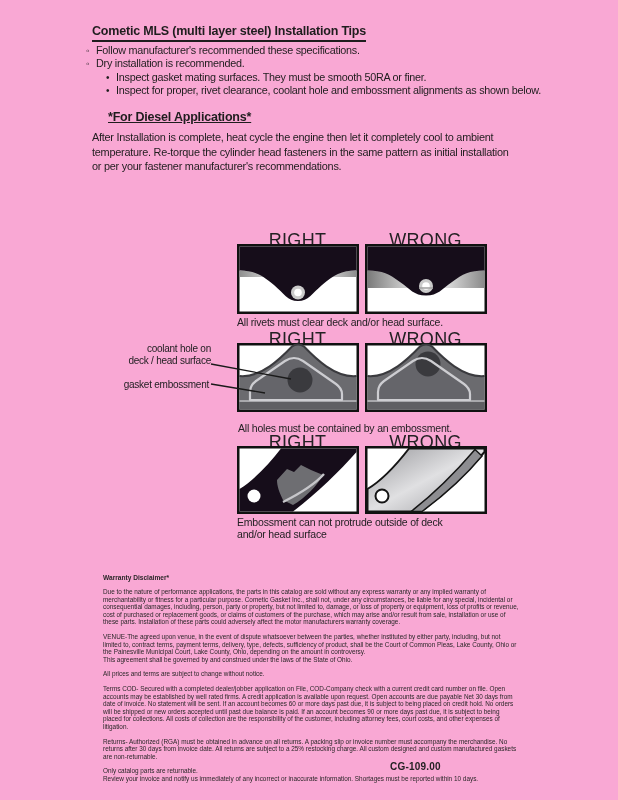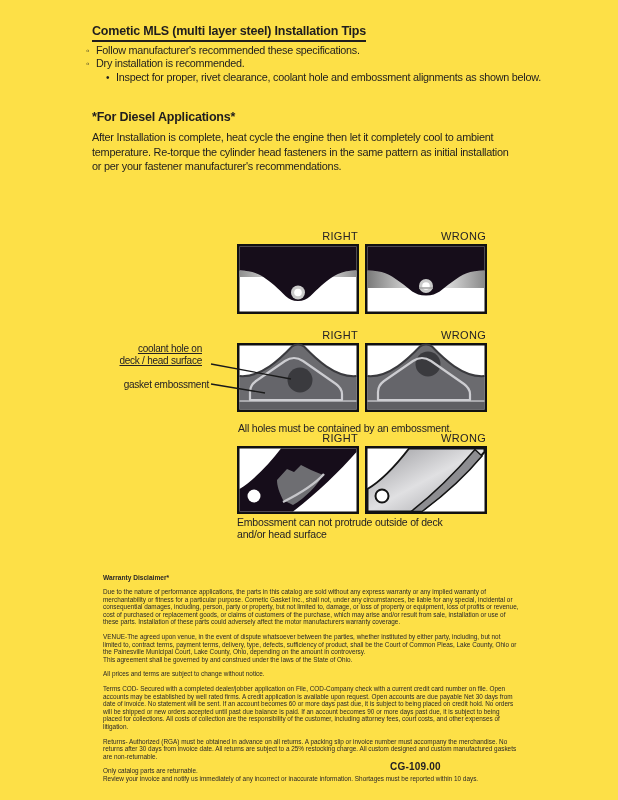--- a/index.html
+++ b/index.html
@@ -1,39 +1,39 @@
 <!DOCTYPE html>
 <html><head>
 <meta charset="utf-8">
 <style>
   html,body{margin:0;padding:0;background:#fff;}
   .page{
-    position:relative;width:618px;height:800px;background:#fde047;
+    position:relative;width:618px;height:800px;background:#f9a8d4;
     font-family:"Liberation Sans", sans-serif;color:#1f1d1e;overflow:hidden;
   }
   
   .title{
     position:absolute;left:92px;top:24px;font-size:12.5px;font-weight:bold;
     letter-spacing:-0.2px;border-bottom:2px solid #1f1d1e;padding-bottom:2px;
     display:inline-block;white-space:nowrap;
   }
   
   .tips{position:absolute;left:86px;top:44px;width:500px;font-size:10.8px;
     letter-spacing:-0.25px;line-height:13.4px;list-style:none;margin:0;padding:0;}
   .tips li{position:relative;padding-left:10px;white-space:nowrap;}
   .tips li.main::before{content:"\25E6";position:absolute;left:0;top:0;font-size:10px;}
   .tips li.sub{margin-left:20px;}
   .tips li.sub::before{content:"\2022";position:absolute;left:0;top:0;font-size:10px;}
   
   .diesel{position:absolute;left:92px;top:110px;width:520px;}
-  .diesel h2{margin:0 0 6px 0;font-size:12.5px;letter-spacing:-0.2px;}
+  .diesel h2{margin:0 0 6px 16px;font-size:12.5px;letter-spacing:-0.2px;text-decoration:underline;}
   .diesel p{margin:0 0 8px 0;font-size:10.9px;line-height:14.5px;
     letter-spacing:-0.25px;white-space:pre-line;}
   
-  .dg-label{position:absolute;width:121px;text-align:right;font-size:11px;
+  .dg-label{position:absolute;width:121px;text-align:center;font-size:18px;
     letter-spacing:0.3px;color:#242124;}
   .dg-box{position:absolute;width:122px;height:70px;}
   .dg-caption{position:absolute;font-size:10.5px;letter-spacing:-0.2px;
     line-height:11.5px;white-space:pre-line;color:#242124;}
   .annot{position:absolute;font-size:10px;letter-spacing:-0.25px;line-height:11.5px;
     text-align:right;color:#242124;}
   .leader-overlay{position:absolute;left:205px;top:358px;z-index:5;}
   
   .warranty{position:absolute;left:103px;top:574px;width:416px;color:#2a2728;}
   .warranty h3{margin:0 0 7px 0;font-size:6.6px;letter-spacing:0;}
@@ -45,20 +45,21 @@
 </head>
 <body>
 
 <div class="page">
 
   <div class="title">Cometic MLS (multi layer steel) Installation Tips</div>
 
   <ul class="tips">
     <li class="main">Follow manufacturer's recommended these specifications.</li>
     <li class="main">Dry installation is recommended.</li>
+    <li class="sub">Inspect gasket mating surfaces.  They must be smooth 50RA or finer.</li>
     <li class="sub">Inspect for proper, rivet clearance, coolant hole and embossment alignments as shown below.</li>
   </ul>
 
   <div class="diesel">
     <h2>*For Diesel Applications*</h2>
     <p>After Installation is complete, heat cycle the engine then let it completely cool to ambient
 temperature. Re-torque the cylinder head fasteners in the same pattern as initial installation
 or per your fastener manufacturer's recommendations.</p>
   </div>
 
@@ -91,25 +92,26 @@
       </linearGradient>
     </defs>
     <rect x="1.25" y="1.25" width="119.5" height="67.5" fill="#ffffff" stroke="#111111" stroke-width="2.5"></rect>
     <rect x="2.5" y="26.5" width="117" height="17.5" fill="url(#r1gw)"></rect>
     <path d="M2.5,2.5 H119.5 V26.5 C104,26.5 98,30 87,38 C77,45 73,51.5 61,51.5 C49,51.5 45,45 35,38 C24,30 18,26.5 2.5,26.5 Z" fill="#160d1a"></path>
     <circle cx="61" cy="42" r="7" fill="#cbcbcb"></circle>
     <circle cx="61" cy="42" r="3.8" fill="#ffffff"></circle>
     <rect x="54" y="43.2" width="14" height="1.6" fill="#a5a5a5"></rect>
   </svg>
 
+  <div class="dg-caption" style="left:237px;top:317px;">All rivets must clear deck and/or head surface.</div>
 
   <div class="dg-label" style="left:237px;top:329px;">RIGHT</div>
   <div class="dg-label" style="left:365px;top:329px;">WRONG</div>
 
-  <div class="annot" style="left:111px;top:343px;width:91px;text-decoration:underline;">
+  <div class="annot" style="left:120px;top:343px;width:91px;">
     <div>coolant hole on</div>
     <div>deck / head surface</div>
   </div>
   <div class="annot" style="left:114px;top:379px;width:95px;">gasket embossment</div>
 
   <svg class="leader-overlay" width="100" height="42">
     <line x1="6" y1="6" x2="86" y2="21" stroke="#1a1a1a" stroke-width="1.3"></line>
     <line x1="6" y1="26" x2="60" y2="35" stroke="#1a1a1a" stroke-width="1.3"></line>
   </svg>
 

